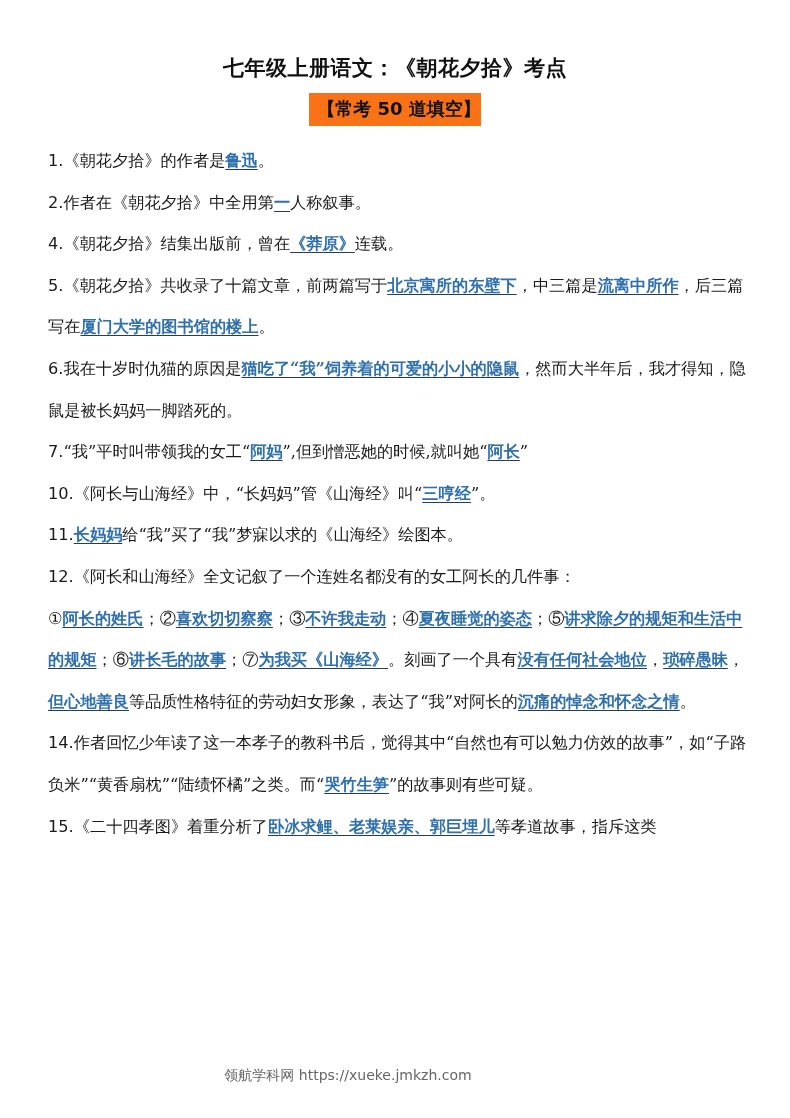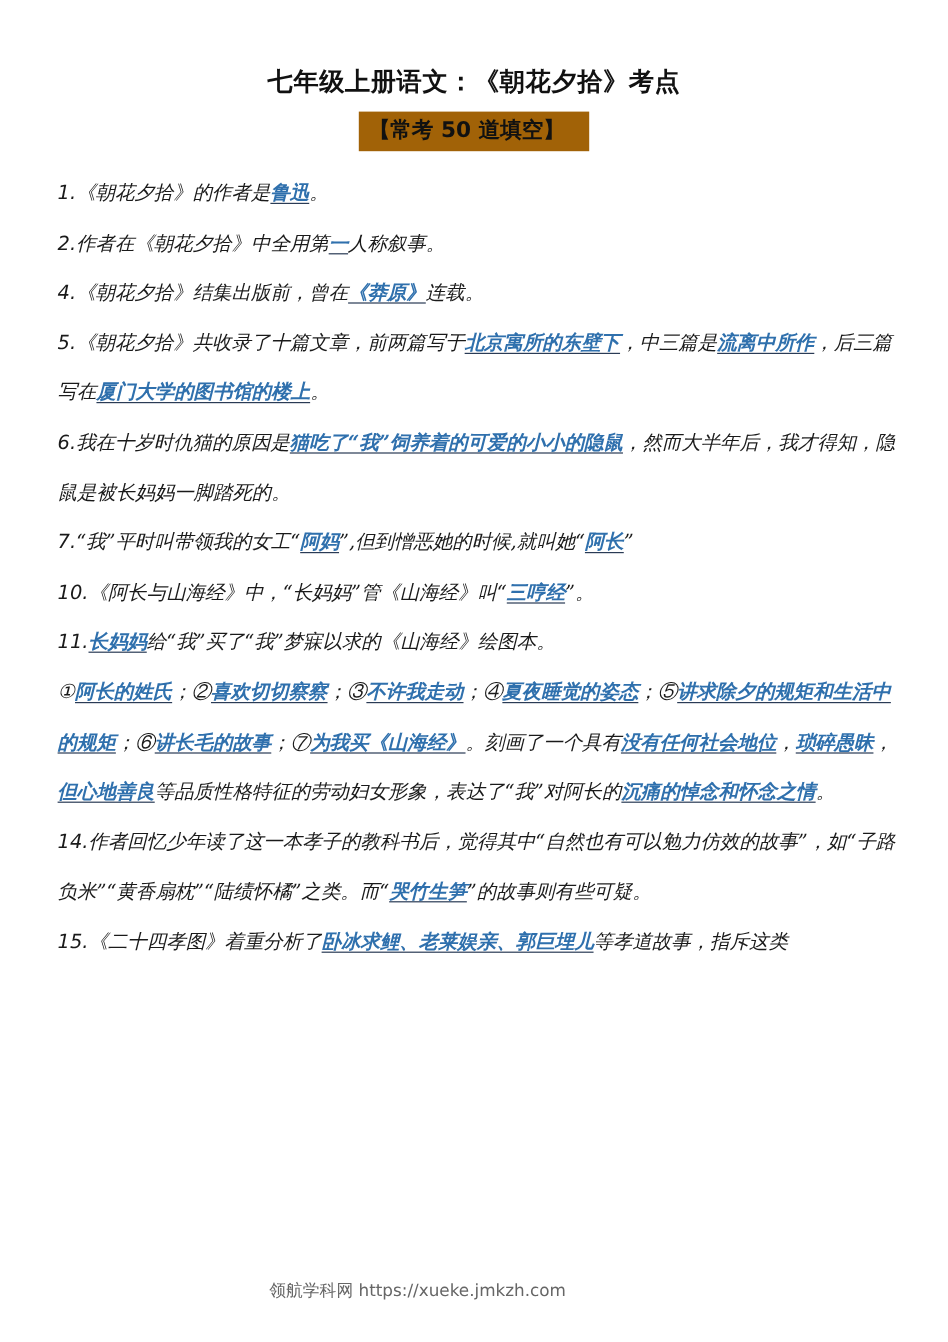--- a/index.html
+++ b/index.html
@@ -10,27 +10,27 @@
   }
   .page-title {
     position: absolute; top: 54px; left: 0; width: 790px;
     text-align: center; font-family: "DejaVu Sans", sans-serif;
     font-weight: bold; font-size: 21px; letter-spacing: 0.5px; color: #111;
   }
   .subtitle-wrap {
     position: absolute; top: 93px; left: 0; width: 790px; text-align: center;
   }
   .subtitle {
-    display: inline-block; background: #a16207; padding: 3px 20px 4px 8px;
+    display: inline-block; background: #f97316; padding: 3px 0 4px 8px;
     font-family: "DejaVu Sans", sans-serif; font-weight: bold; font-size: 18px;
     color: #111; line-height: 26px; text-align: center;
   }
   .content {
     position: absolute; top: 140px; left: 48px; width: 700px;
-    font-size: 16.2px; line-height: 41.6px; font-style: italic;
+    font-size: 16.2px; line-height: 41.6px;
   }
   .item { margin: 0; }
   .ans {
     color: #2f70ad; font-weight: bold; text-decoration: underline;
     text-decoration-color: #2a3b55; text-underline-offset: 3px;
     text-decoration-thickness: 1.2px;
   }
   .num { font-family: "DejaVu Sans", sans-serif; }
   .footer {
     position: absolute; top: 1067px; left: 0; width: 696px; text-align: center;
@@ -47,18 +47,19 @@
 
 <div class="content" id="content">
     <p class="item"><span class="num">1.</span><span>《朝花夕拾》的作者是</span><span class="ans">鲁迅</span><span>。</span></p>
     <p class="item"><span class="num">2.</span><span>作者在《朝花夕拾》中全用第</span><span class="ans">一</span><span>人称叙事。</span></p>
     <p class="item"><span class="num">4.</span><span>《朝花夕拾》结集出版前，曾在</span><span class="ans">《莽原》</span><span>连载。</span></p>
     <p class="item"><span class="num">5.</span><span>《朝花夕拾》共收录了十篇文章，前两篇写于</span><span class="ans">北京寓所的东壁下</span><span>，中三篇是</span><span class="ans">流离中所作</span><span>，后三篇写在</span><span class="ans">厦门大学的图书馆的楼上</span><span>。</span></p>
     <p class="item"><span class="num">6.</span><span>我在十岁时仇猫的原因是</span><span class="ans">猫吃了“我”饲养着的可爱的小小的隐鼠</span><span>，然而大半年后，我才得知，隐鼠是被长妈妈一脚踏死的。</span></p>
     <p class="item"><span class="num">7.</span><span>“我”平时叫带领我的女工“</span><span class="ans">阿妈</span><span>”,但到憎恶她的时候,就叫她“</span><span class="ans">阿长</span><span>”</span></p>
     <p class="item"><span class="num">10.</span><span>《阿长与山海经》中，“长妈妈”管《山海经》叫“</span><span class="ans">三哼经</span><span>”。</span></p>
     <p class="item"><span class="num">11.</span><span class="ans">长妈妈</span><span>给“我”买了“我”梦寐以求的《山海经》绘图本。</span></p>
+    <p class="item"><span class="num">12.</span><span>《阿长和山海经》全文记叙了一个连姓名都没有的女工阿长的几件事：</span></p>
     <p class="item"><span>①</span><span class="ans">阿长的姓氏</span><span>；②</span><span class="ans">喜欢切切察察</span><span>；③</span><span class="ans">不许我走动</span><span>；④</span><span class="ans">夏夜睡觉的姿态</span><span>；⑤</span><span class="ans">讲求除夕的规矩和生活中的规矩</span><span>；⑥</span><span class="ans">讲长毛的故事</span><span>；⑦</span><span class="ans">为我买《山海经》</span><span>。刻画了一个具有</span><span class="ans">没有任何社会地位</span><span>，</span><span class="ans">琐碎愚昧</span><span>，</span><span class="ans">但心地善良</span><span>等品质性格特征的劳动妇女形象，表达了“我”对阿长的</span><span class="ans">沉痛的悼念和怀念之情</span><span>。</span></p>
     <p class="item"><span class="num">14.</span><span>作者回忆少年读了这一本孝子的教科书后，觉得其中“自然也有可以勉力仿效的故事”，如“子路负米”“黄香扇枕”“陆绩怀橘”之类。而“</span><span class="ans">哭竹生笋</span><span>”的故事则有些可疑。</span></p>
     <p class="item"><span class="num">15.</span><span>《二十四孝图》着重分析了</span><span class="ans">卧冰求鲤、老莱娱亲、郭巨埋儿</span><span>等孝道故事，指斥这类</span></p>
   </div>
 
 <div class="footer">领航学科网 https://xueke.jmkzh.com</div>
 
 </body></html>

